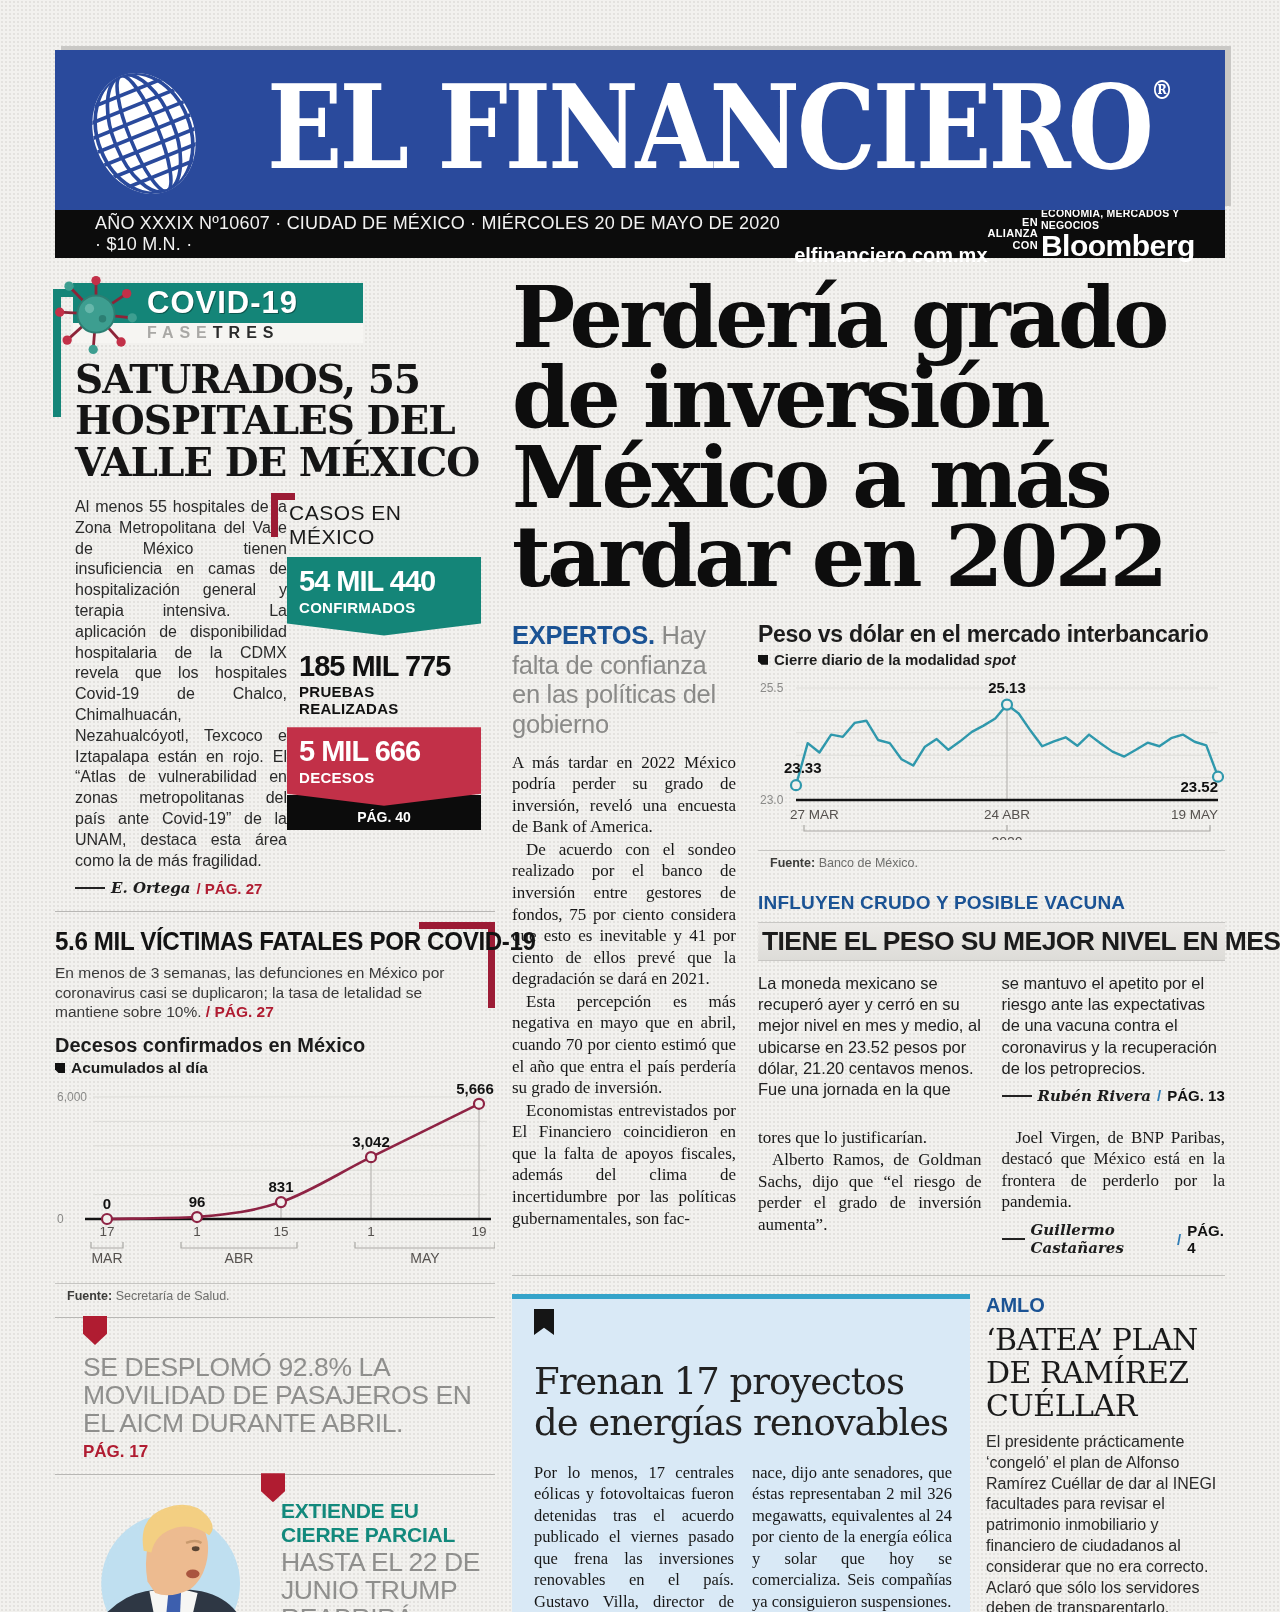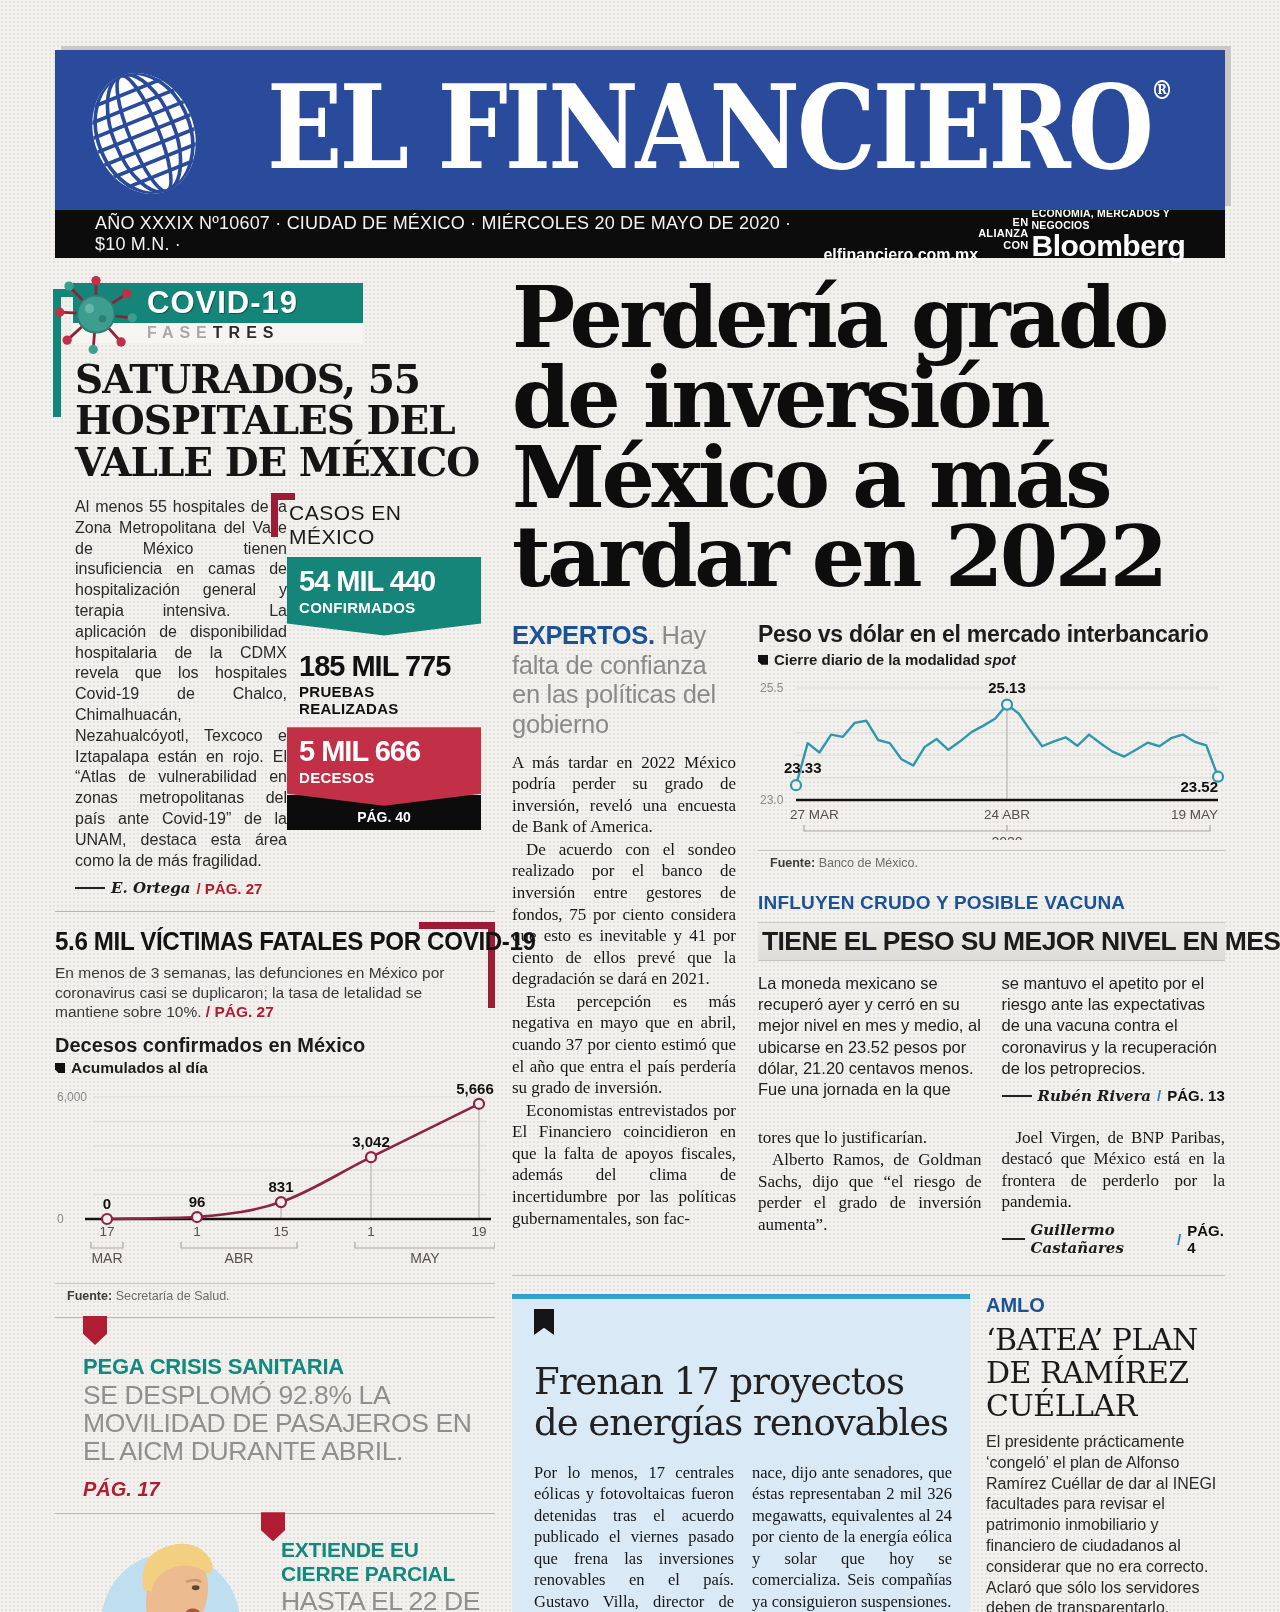--- a/index.html
+++ b/index.html
@@ -13,21 +13,21 @@
   
   .masthead { position:absolute; left:55px; top:50px; width:1170px; }
   .mast-blue { position:relative; height:160px; background:#2a4a9c; box-shadow:6px -4px 0 #c9c8c5; }
   .globe { position:absolute; left:14px; top:8px; width:150px; height:146px; }
   .mast-title { position:absolute; left:212px; top:8px; font-family:"DejaVu Serif", serif;
     font-weight:700; font-size:99px; color:#fff; letter-spacing:-3px;
     transform:scaleY(1.18); transform-origin:top left; white-space:nowrap; }
   .mast-reg { font-size:22px; vertical-align:58px; letter-spacing:0; }
   .mast-black { height:48px; background:#0c0c0c; color:#fff; display:flex; align-items:center; padding:0 16px 0 40px; }
   .info-line { font-size:18px; letter-spacing:.2px; color:#f2f2f2; }
-  .info-site { font-weight:700; font-size:16px; margin-left:10px;margin-top:42px; }
+  .info-site { font-weight:700; font-size:20px; margin-left:10px;margin-top:42px; }
   .alliance { margin-left:auto; display:flex; align-items:center; gap:3px; }
   .al-stack { text-align:right; font-size:11px; font-weight:700; line-height:1.02; letter-spacing:.3px; }
   .bb { text-align:left; }
   .bb-tag { font-size:10.5px; font-weight:700; letter-spacing:.2px; }
   .bb-name { font-size:30px; font-weight:700; letter-spacing:-.5px; line-height:1; }
 
   
   .leftcol  { position:absolute; left:55px;  top:283px; width:440px; }
   .rightcol { position:absolute; left:512px; top:278px; width:713px; }
 
@@ -90,21 +90,21 @@
   svg text.axd { font-family:"Liberation Sans",sans-serif; font-size:13.5px; fill:#55514e; }
   svg text.ann { font-family:"Liberation Sans",sans-serif; font-size:15px; font-weight:700; fill:#111; }
   svg text.mon { font-family:"Liberation Sans",sans-serif; font-size:14px; fill:#55514e; }
 
   
   .teaser { position:relative; margin-top:16px; }
   .ribbon { position:absolute; top:-2px; width:24px; height:29px; background:#b01c31;
     clip-path:polygon(0 0,100% 0,100% 62%,50% 100%,0 62%); }
   .kicker-teal { color:#12897c; font-weight:700; font-size:22px; letter-spacing:-.2px; }
   .teaser-dek { color:#8f8f8d; font-size:26.5px; line-height:1.05; letter-spacing:-.4px; margin-top:2px; }
-  .teaser-pg { color:#b01c31; font-weight:700; font-size:20px; margin-top:13px;font-style:italic; }
+  .teaser-pg { color:#b01c31; font-weight:700; font-size:17px; margin-top:5px; }
   .trump-row { display:flex; gap:14px; margin-top:10px; }
   .trump-fig { width:212px; height:168px; flex:none; }
 
   
   .main-headline { font-family:"DejaVu Serif", serif; font-weight:700; font-size:84px;
     line-height:.95; letter-spacing:-3.5px; color:#0d0d0d; }
   .story-row { display:flex; gap:22px; margin-top:24px; }
   .expertos { width:224px; flex:none; }
   .exp-dek { font-size:25.5px; line-height:1.16; letter-spacing:-.3px; }
   .exp-kicker { color:#1b5394; font-weight:700; }
@@ -300,21 +300,20 @@
           <polyline points="300,161 300,167 440,167 440,161" fill="none" stroke="#a9a8a4" stroke-width="1.2"></polyline>
           <text x="370" y="182" text-anchor="middle" class="mon">MAY</text>
         </svg>
       <div class="fuente"><b>Fuente:</b> <span>Secretaría de Salud.</span></div>
     </div>
 
     <div class="hr" style="margin-top:14px; position:relative;">
         <div class="ribbon" style="left:28px;"></div>
       </div>
     <div class="teaser" style="margin-top:36px; margin-left:28px;">
-      <div class="kicker-teal">PEGA CRISIS SANITARIA</div>
       <div class="teaser-dek">SE DESPLOMÓ 92.8% LA MOVILIDAD DE PASAJEROS EN EL AICM DURANTE ABRIL.</div>
       <div class="teaser-pg">PÁG. 17</div>
     </div>
 
     <div class="hr" style="margin-top:12px; position:relative;">
         <div class="ribbon" style="left:206px;"></div>
       </div>
     <div class="trump-row">
       <svg class="trump-fig" viewBox="0 0 220 170">
         <circle cx="120" cy="100" r="72" fill="#bfdff0"></circle>
@@ -345,21 +344,21 @@
 
     <div class="story-row">
 
       <div class="expertos">
         <div class="exp-dek">
           <span class="exp-kicker">EXPERTOS.</span><span class="exp-gray"> Hay falta de confianza en las políticas del gobierno</span>
         </div>
         <div class="serif-body">
           <p>A más tardar en 2022 México podría perder su grado de inversión, reveló una encuesta de Bank of America.</p>
             <p>De acuerdo con el sondeo realizado por el banco de inversión entre gestores de fondos, 75 por ciento considera que esto es inevitable y 41 por ciento de ellos prevé que la degradación se dará en 2021.</p>
-            <p>Esta percepción es más negativa en mayo que en abril, cuando 37 por ciento estimó que el año que entra el país perdería su grado de inversión.</p>
+            <p>Esta percepción es más negativa en mayo que en abril, cuando 70 por ciento estimó que el año que entra el país perdería su grado de inversión.</p>
             <p>Economistas entrevistados por El Financiero coincidieron en que la falta de apoyos fiscales, además del clima de incertidumbre por las políticas gubernamentales, son fac-</p>
         </div>
       </div>
 
       <div class="chartcol">
         <div class="peso-title">Peso vs dólar en el mercado interbancario</div>
         <div class="peso-sub">
           <span class="legend-sq"></span>
           <span><span>Cierre diario de la modalidad </span><i>spot</i></span>
         </div>

